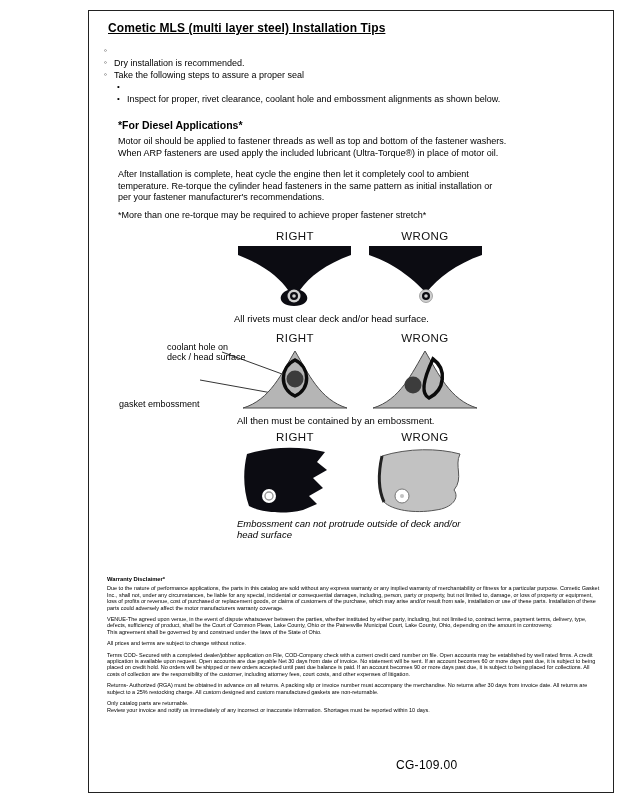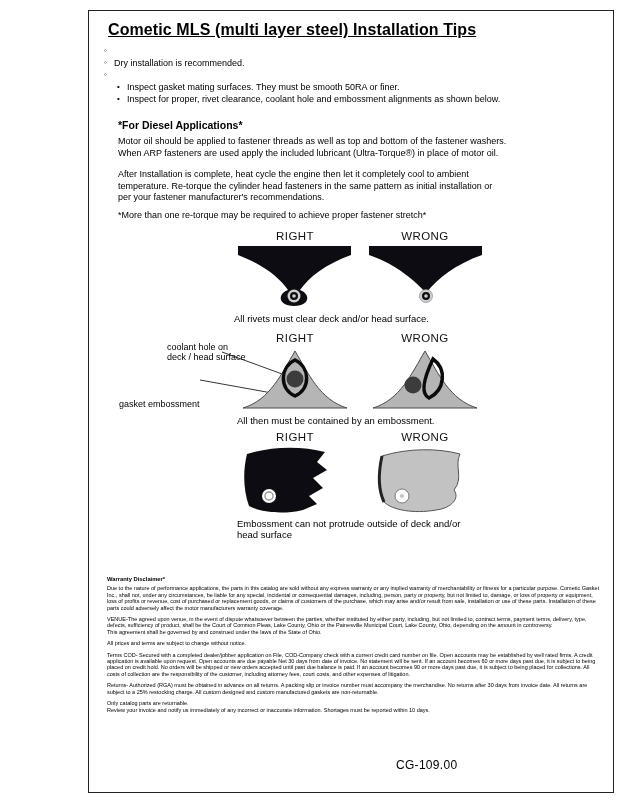--- a/index.html
+++ b/index.html
@@ -1,19 +1,19 @@
 <!DOCTYPE html>
 <html><head>
 <meta charset="utf-8">
 <style>
   html,body{margin:0;padding:0;}
   body{width:618px;height:800px;background:#ffffff;font-family:"Liberation Sans",sans-serif;color:#000;position:relative;overflow:hidden;}
   .abs{position:absolute;}
   .frame{position:absolute;left:88px;top:10px;width:524px;height:781px;border:1px solid #222;}
-  .title{left:108px;top:21px;font-size:16px;font-weight:bold;text-decoration:underline;letter-spacing:.1px;}
+  .title{left:108px;top:21px;font-size:12px;font-weight:bold;text-decoration:underline;letter-spacing:.1px;}
   .tips{left:104px;top:45px;font-size:9px;line-height:12px;}
   .tip-row{display:flex;align-items:flex-start;}
   .tip-row .mk{width:10px;flex:0 0 auto;font-size:8px;line-height:12px;}
   .tip-row.sub{margin-left:13px;}
   .diesel-heading{left:118px;top:119px;font-size:10.5px;font-weight:bold;}
   .body-para{font-size:9px;line-height:11.5px;white-space:pre-line;}
   .para1{left:118px;top:136px;width:398px;}
   .para2{left:118px;top:169px;width:378px;}
   .note{left:118px;top:210px;font-size:9px;}
   .fig-label{font-size:11.5px;letter-spacing:.4px;color:#111;width:80px;text-align:center;}
@@ -27,21 +27,21 @@
   .l2r{left:255px;top:332px;} .l2w{left:385px;top:332px;}
   .f2r{left:240px;top:346px;width:110px;height:65px;}
   .f2w{left:370px;top:346px;width:110px;height:65px;}
   .callout1{left:143px;top:342px;margin-left:24px;}
   .callout2{left:119px;top:374px;margin-top:25px;}
   .pointers{left:196px;top:346px;width:112px;height:58px;}
   .cap2{left:237px;top:415px;}
   .l3r{left:255px;top:431px;} .l3w{left:385px;top:431px;}
   .f3r{left:237px;top:444px;width:115px;height:71px;}
   .f3w{left:368px;top:444px;width:115px;height:71px;}
-  .cap3{left:237px;top:518px;width:225px;line-height:11px;}
+  .cap3{left:237px;top:518px;width:225px;line-height:11px;font-style:italic;}
   .disc{left:107px;top:576px;width:494px;font-size:5.5px;line-height:6.4px;}
   .disc .dh{font-size:5.8px;font-weight:bold;margin:0 0 3px 0;}
   .disc p{margin:0 0 5px 0;}
   .disc p.tight{margin:0;}
   .page-code{left:396px;top:758px;font-size:12px;letter-spacing:.3px;}
   svg{display:block;width:100%;height:100%;}
 </style>
 </head>
 <body>
 
@@ -52,24 +52,24 @@
 <div class="abs tips">
   <div class="tip-row">
     <span class="mk">◦</span>
   </div>
   <div class="tip-row">
     <span class="mk">◦</span>
     <span>Dry installation is recommended.</span>
   </div>
   <div class="tip-row">
     <span class="mk">◦</span>
+    <span>Take the following steps to assure a proper seal</span>
   </div>
   <div class="tip-row sub">
     <span class="mk">•</span>
-    <span>Inspect gasket mating surfaces.  They must be smooth 50RA or finer.</span>
   </div>
   <div class="tip-row sub">
     <span class="mk">•</span>
     <span>Inspect for proper, rivet clearance, coolant hole and embossment alignments as shown below.</span>
   </div>
 </div>
 
 <div class="abs diesel-heading">*For Diesel Applications*</div>
 <div class="abs body-para para1">Motor oil should be applied to fastener threads as well as top and bottom of the fastener washers.
 When ARP fasteners are used apply the included lubricant (Ultra-Torque®) in place of motor oil.</div>

